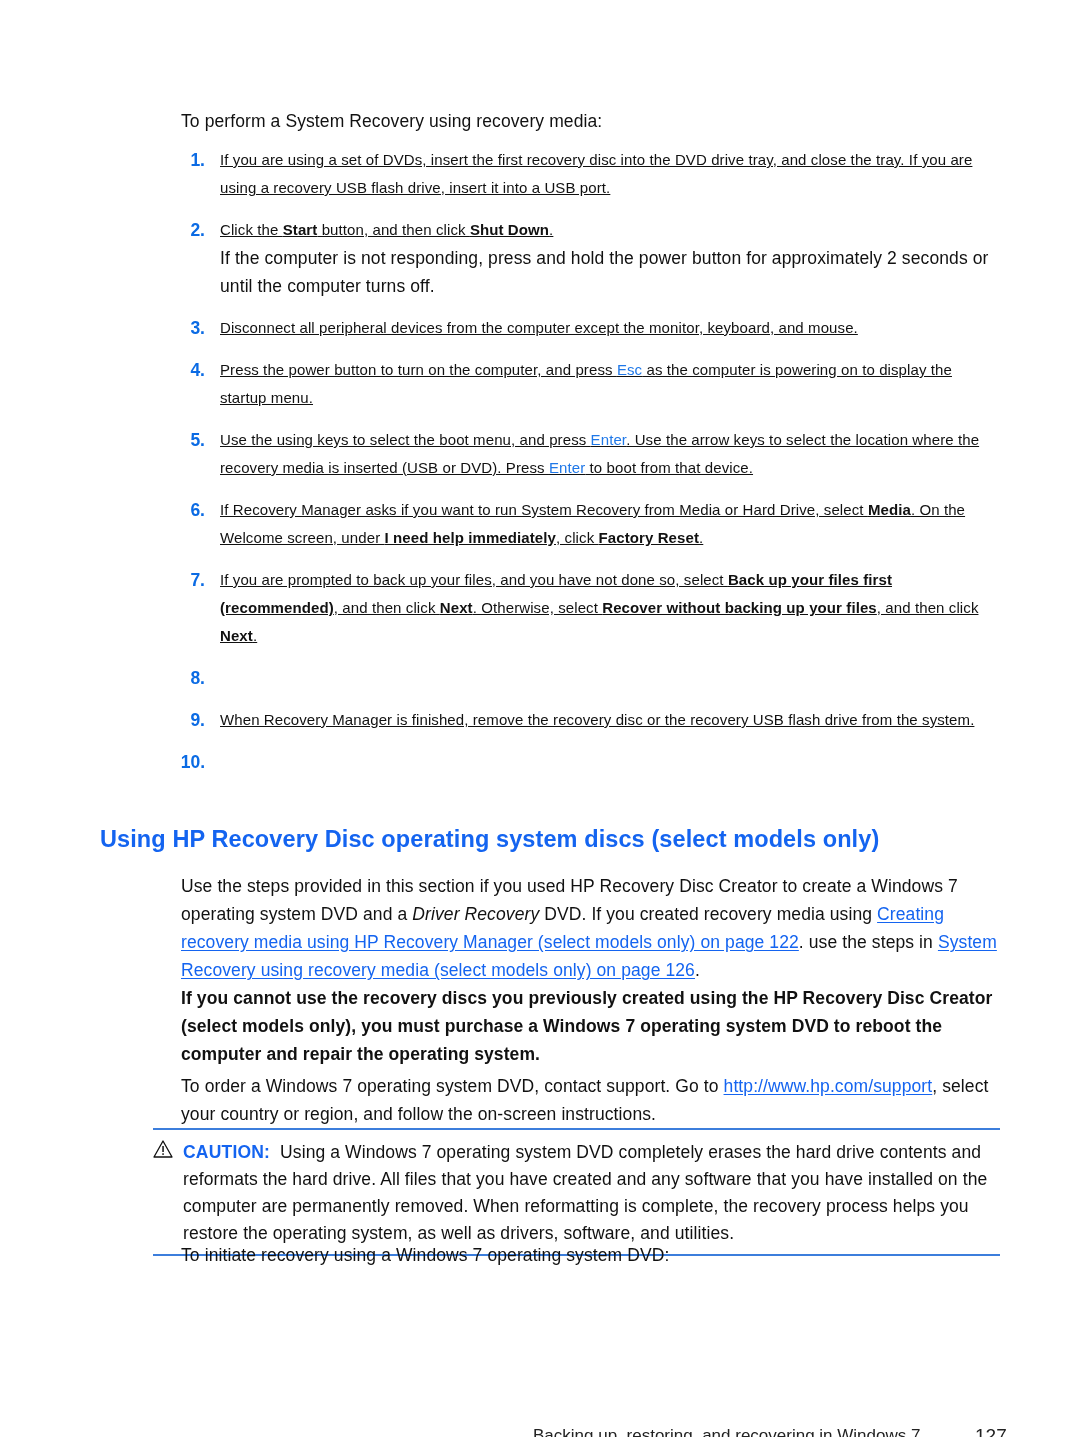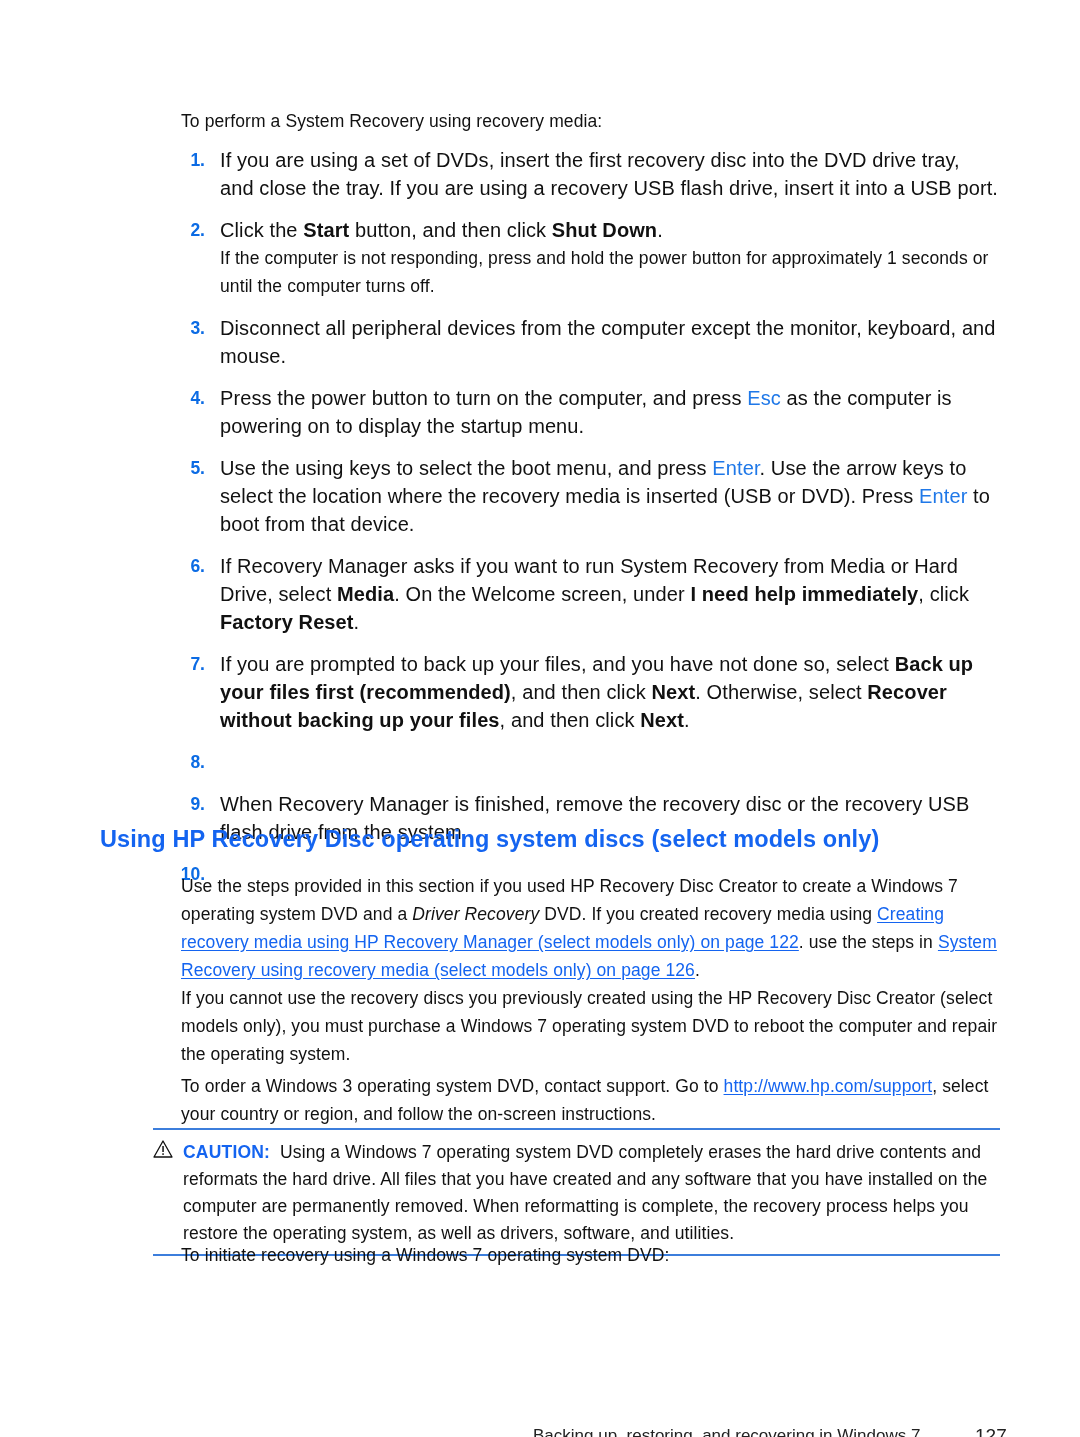--- a/index.html
+++ b/index.html
@@ -56,24 +56,25 @@
     width: 55px;
     text-align: right;
     font-size: 17.5px;
     line-height: 28px;
     font-weight: bold;
     color: #0B6BE4;
   }
   .step-body {
     margin-left: 220px;
     width: 778px;
-    font-size: 20px;
-    line-height: 28px;
-    color: #111111;
-    letter-spacing: 0.1px;
+    font-size: 15px;
+    line-height: 28px;
+    color: #111111;
+    letter-spacing: 0.1px;
+    text-decoration: underline;
   }
   .substep {
     margin-left: 220px;
     width: 778px;
     font-size: 17.5px;
     line-height: 28px;
     color: #111111;
     margin-bottom: 12px;
     letter-spacing: 0.1px;
   }
@@ -102,21 +103,21 @@
     width: 920px;
     font-size: 23.5px;
     line-height: 30px;
     font-weight: bold;
     color: #1464F0;
     letter-spacing: 0.1px;
   }
 
   
   .para-1 { left: 181px; top: 872px;  width: 830px; }
-  .para-2 { left: 181px; top: 984px;  width: 830px; }
+  .para-2 { left: 181px; top: 984px;  width: 830px; font-weight: bold; }
   .para-3 { left: 181px; top: 1072px; width: 830px; }
   .para-4 { left: 181px; top: 1241px; width: 830px; }
 
   .doclink {
     color: #1464F0;
     text-decoration: underline;
     text-underline-offset: 2px;
   }
 
   
@@ -190,21 +191,21 @@
   <div class="steps">
 
     <div class="step">
       <div class="step-num">1.</div>
       <div class="step-body">If you are using a set of DVDs, insert the first recovery disc into the DVD drive tray, and close the tray. If you are using a recovery USB flash drive, insert it into a USB port.</div>
     </div>
 
     <div class="step">
       <div class="step-num">2.</div>
       <div class="step-body"><span>Click the </span><b>Start</b><span> button, and then click </span><b>Shut Down</b><span>.</span></div>
-      <div class="substep">If the computer is not responding, press and hold the power button for approximately 1 seconds or until the computer turns off.</div>
+      <div class="substep">If the computer is not responding, press and hold the power button for approximately 2 seconds or until the computer turns off.</div>
     </div>
 
     <div class="step">
       <div class="step-num">3.</div>
       <div class="step-body">Disconnect all peripheral devices from the computer except the monitor, keyboard, and mouse.</div>
     </div>
 
     <div class="step">
       <div class="step-num">4.</div>
       <div class="step-body"><span>Press the power button to turn on the computer, and press </span><span class="kbd">Esc</span><span> as the computer is powering on to display the startup menu.</span></div>
@@ -239,21 +240,21 @@
     </div>
 
   </div>
 
   <div class="section-heading">Using HP Recovery Disc operating system discs (select models only)</div>
 
   <div class="body-text para-1"><span>Use the steps provided in this section if you used HP Recovery Disc Creator to create a Windows 7 operating system DVD and a </span><i>Driver Recovery</i><span> DVD. If you created recovery media using </span><span class="doclink">Creating recovery media using HP Recovery Manager (select models only) on page 122</span><span>. use the steps in </span><span class="doclink">System Recovery using recovery media (select models only) on page 126</span><span>.</span></div>
 
   <div class="body-text para-2">If you cannot use the recovery discs you previously created using the HP Recovery Disc Creator (select models only), you must purchase a Windows 7 operating system DVD to reboot the computer and repair the operating system.</div>
 
-  <div class="body-text para-3"><span>To order a Windows 3 operating system DVD, contact support. Go to </span><span class="doclink">http://www.hp.com/support</span><span>, select your country or region, and follow the on-screen instructions.</span></div>
+  <div class="body-text para-3"><span>To order a Windows 7 operating system DVD, contact support. Go to </span><span class="doclink">http://www.hp.com/support</span><span>, select your country or region, and follow the on-screen instructions.</span></div>
 
   <div class="caution">
     <div class="caution-rule"></div>
     <div class="caution-inner">
       <span class="caution-icon">
         <svg width="20" height="18" viewBox="0 0 20 18" xmlns="http://www.w3.org/2000/svg">
           <polygon points="10,1 19,17 1,17" fill="none" stroke="#111111" stroke-width="1.3" stroke-linejoin="round"></polygon>
           <rect x="9.3" y="6" width="1.5" height="6" fill="#111111"></rect>
           <rect x="9.3" y="13.3" width="1.5" height="1.6" fill="#111111"></rect>
         </svg>

